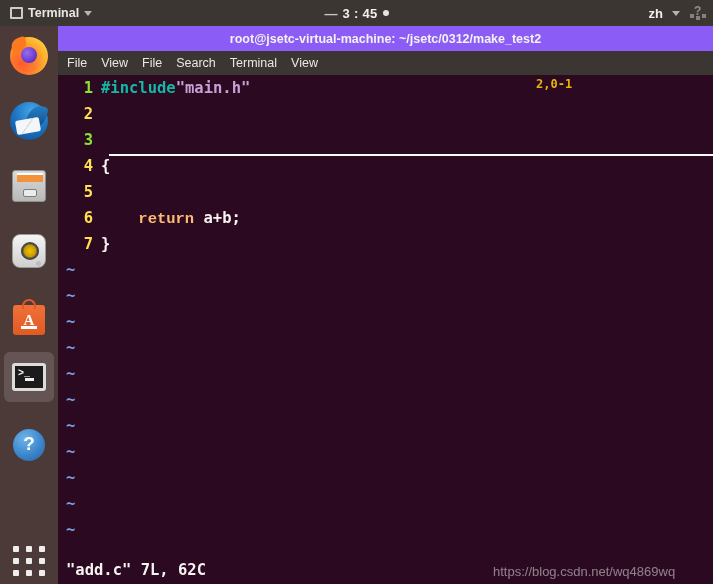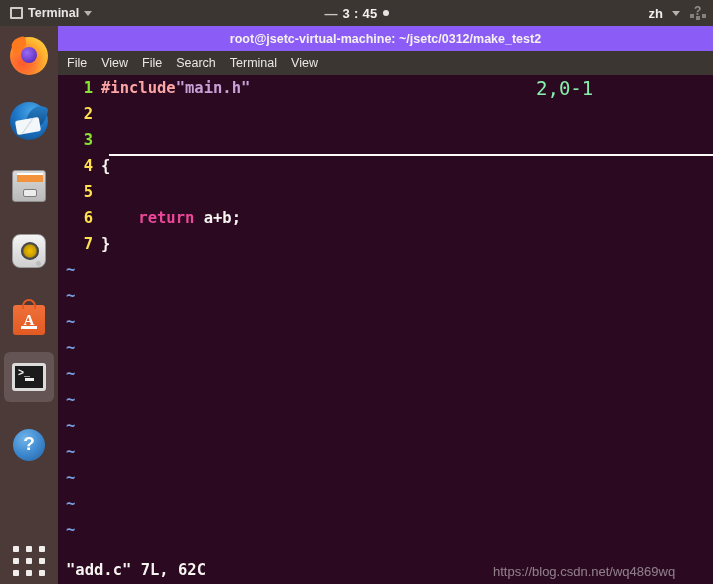--- a/index.html
+++ b/index.html
@@ -324,25 +324,25 @@
   .lnum {
     width: 43px;
     min-width: 43px;
     text-align: right;
     padding-right: 8px;
     color: #ffe14f;
   }
   .lnum.alt { color: #8ae234; }
   .code { white-space: pre; }
 
-  .tk-pre   { color: #fca5a5; }   
+  .tk-pre   { color: #14b8a6; }   
   .tk-str   { color: #c9a0d6; }   
   .tk-type  { color: #5fe08a; }   
   .tk-plain { color: #f6f3f1; }   
-  .tk-kw    { color: #ec4899; }   
+  .tk-kw    { color: #fdba74; font-family: Liberation Mono, monospace; }   
 
   
   .cursorline {
     position: absolute;
     left: 51px;
     top: 79px;
     width: 604px;
     height: 2px;
     background: #fdfcfa;
   }
@@ -368,24 +368,24 @@
     color: #f6f3f1;
     font-family: "DejaVu Sans Mono", "Liberation Mono", monospace;
     font-size: 15.5px;
     font-weight: bold;
     white-space: pre;
   }
   #statuspos {
     position: absolute;
     left: 478px;
     top: 2px;
-    color: #86efac;
+    color: #eab308;
     font-family: "DejaVu Sans Mono", "Liberation Mono", monospace;
-    font-size: 19px;
-    font-weight: normal;
+    font-size: 12px;
+    font-weight: bold;
     white-space: pre;
     z-index: 3;
   }
   #watermark {
     position: absolute;
     left: 435px;
     bottom: 5px;
     color: rgba(226,222,226,0.55);
     font-family: Liberation Sans, sans-serif;
     font-size: 13px;

